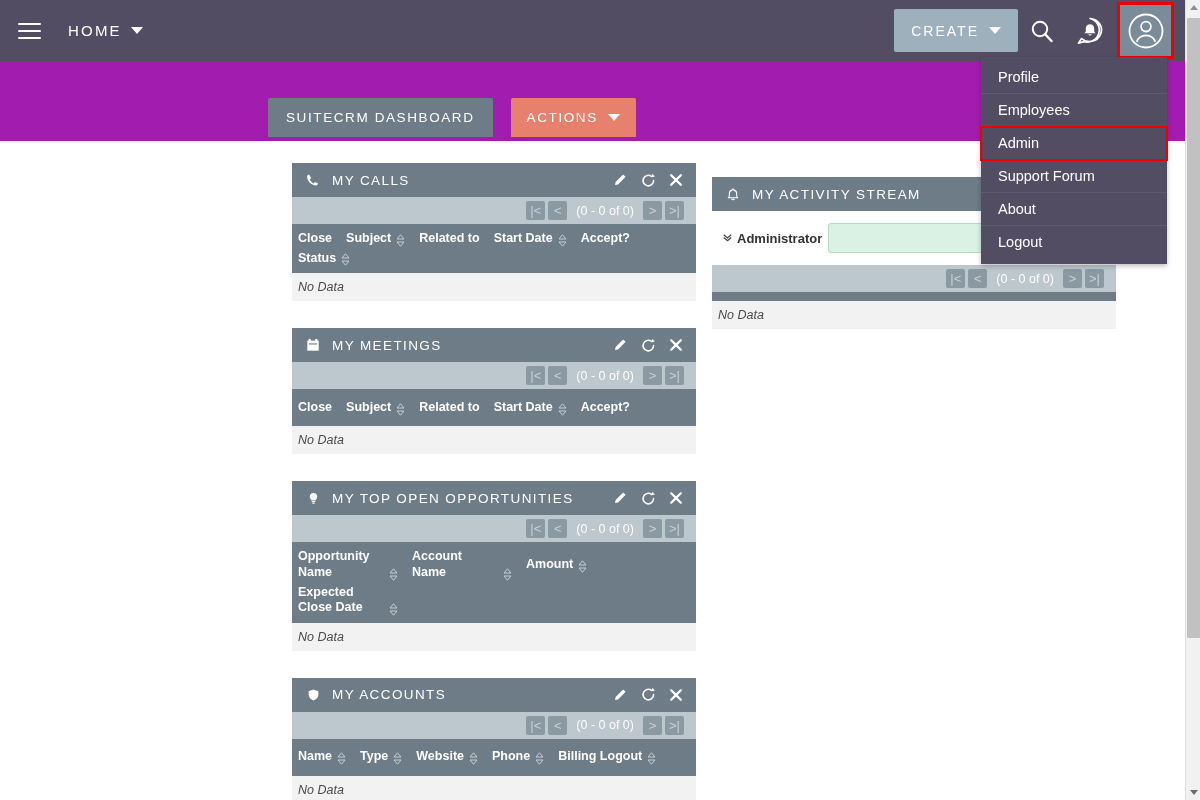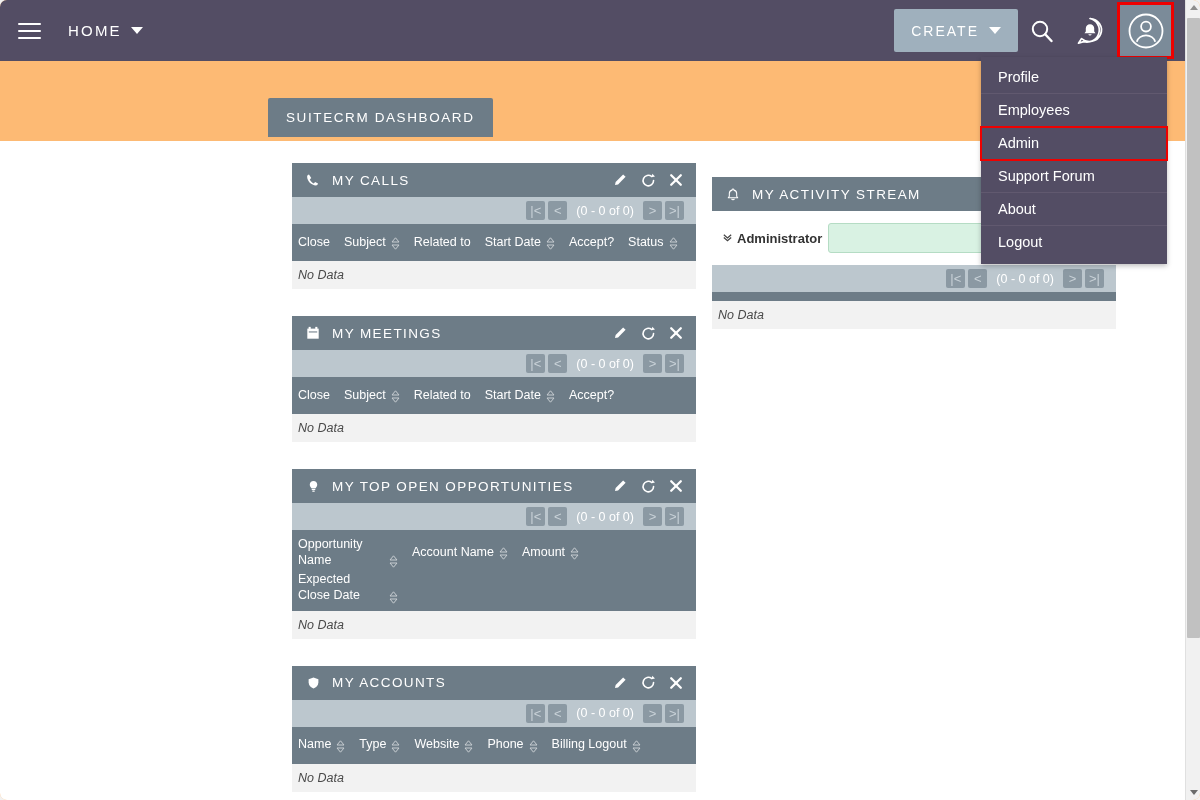--- a/index.html
+++ b/index.html
@@ -10,22 +10,21 @@
     overflow: hidden;
     font-family: "Liberation Sans", sans-serif;
     background: #f2f2f2;
   }
 
   #app {
     position: relative;
     width: 1200px;
     height: 800px;
     overflow: hidden;
-    background: #fdba74;
-    border-radius: 7px;
+    background: #a21caf;
   }
 
   
   .navbar {
     position: absolute;
     top: 0; left: 0;
     width: 1185px;
     height: 61px;
     background: #534d64;
     display: flex;
@@ -263,21 +262,21 @@
     display: flex;
     align-items: center;
     flex-wrap: wrap;
     padding: 5px 10px 5px 6px;
     min-height: 37px;
     column-gap: 14px;
   }
   .col-head {
     color: #ffffff;
     font-size: 12.5px;
-    font-weight: normal;
+    font-weight: bold;
     display: flex;
     align-items: flex-end;
     gap: 5px;
     padding: 2px 0;
     cursor: pointer;
     line-height: 1.25;
   }
   .col-head .lbl { max-width: 86px; }
   .sort-ico {
     display: inline-block;
@@ -422,20 +421,24 @@
     <div class="dd-item">
       <span>Logout</span>
     </div>
   </div>
 
   <div class="content">
 
     <div class="tabs-row">
       <div class="tab-dashboard">
         <span>SUITECRM DASHBOARD</span>
+      </div>
+      <div class="tab-actions">
+        <span>ACTIONS</span>
+        <span class="caret-down"></span>
       </div>
     </div>
 
     <div class="dash-area">
 
       <div class="col-left">
 
         <div class="panel">
           <div class="panel-header">
             <span class="panel-icon">

